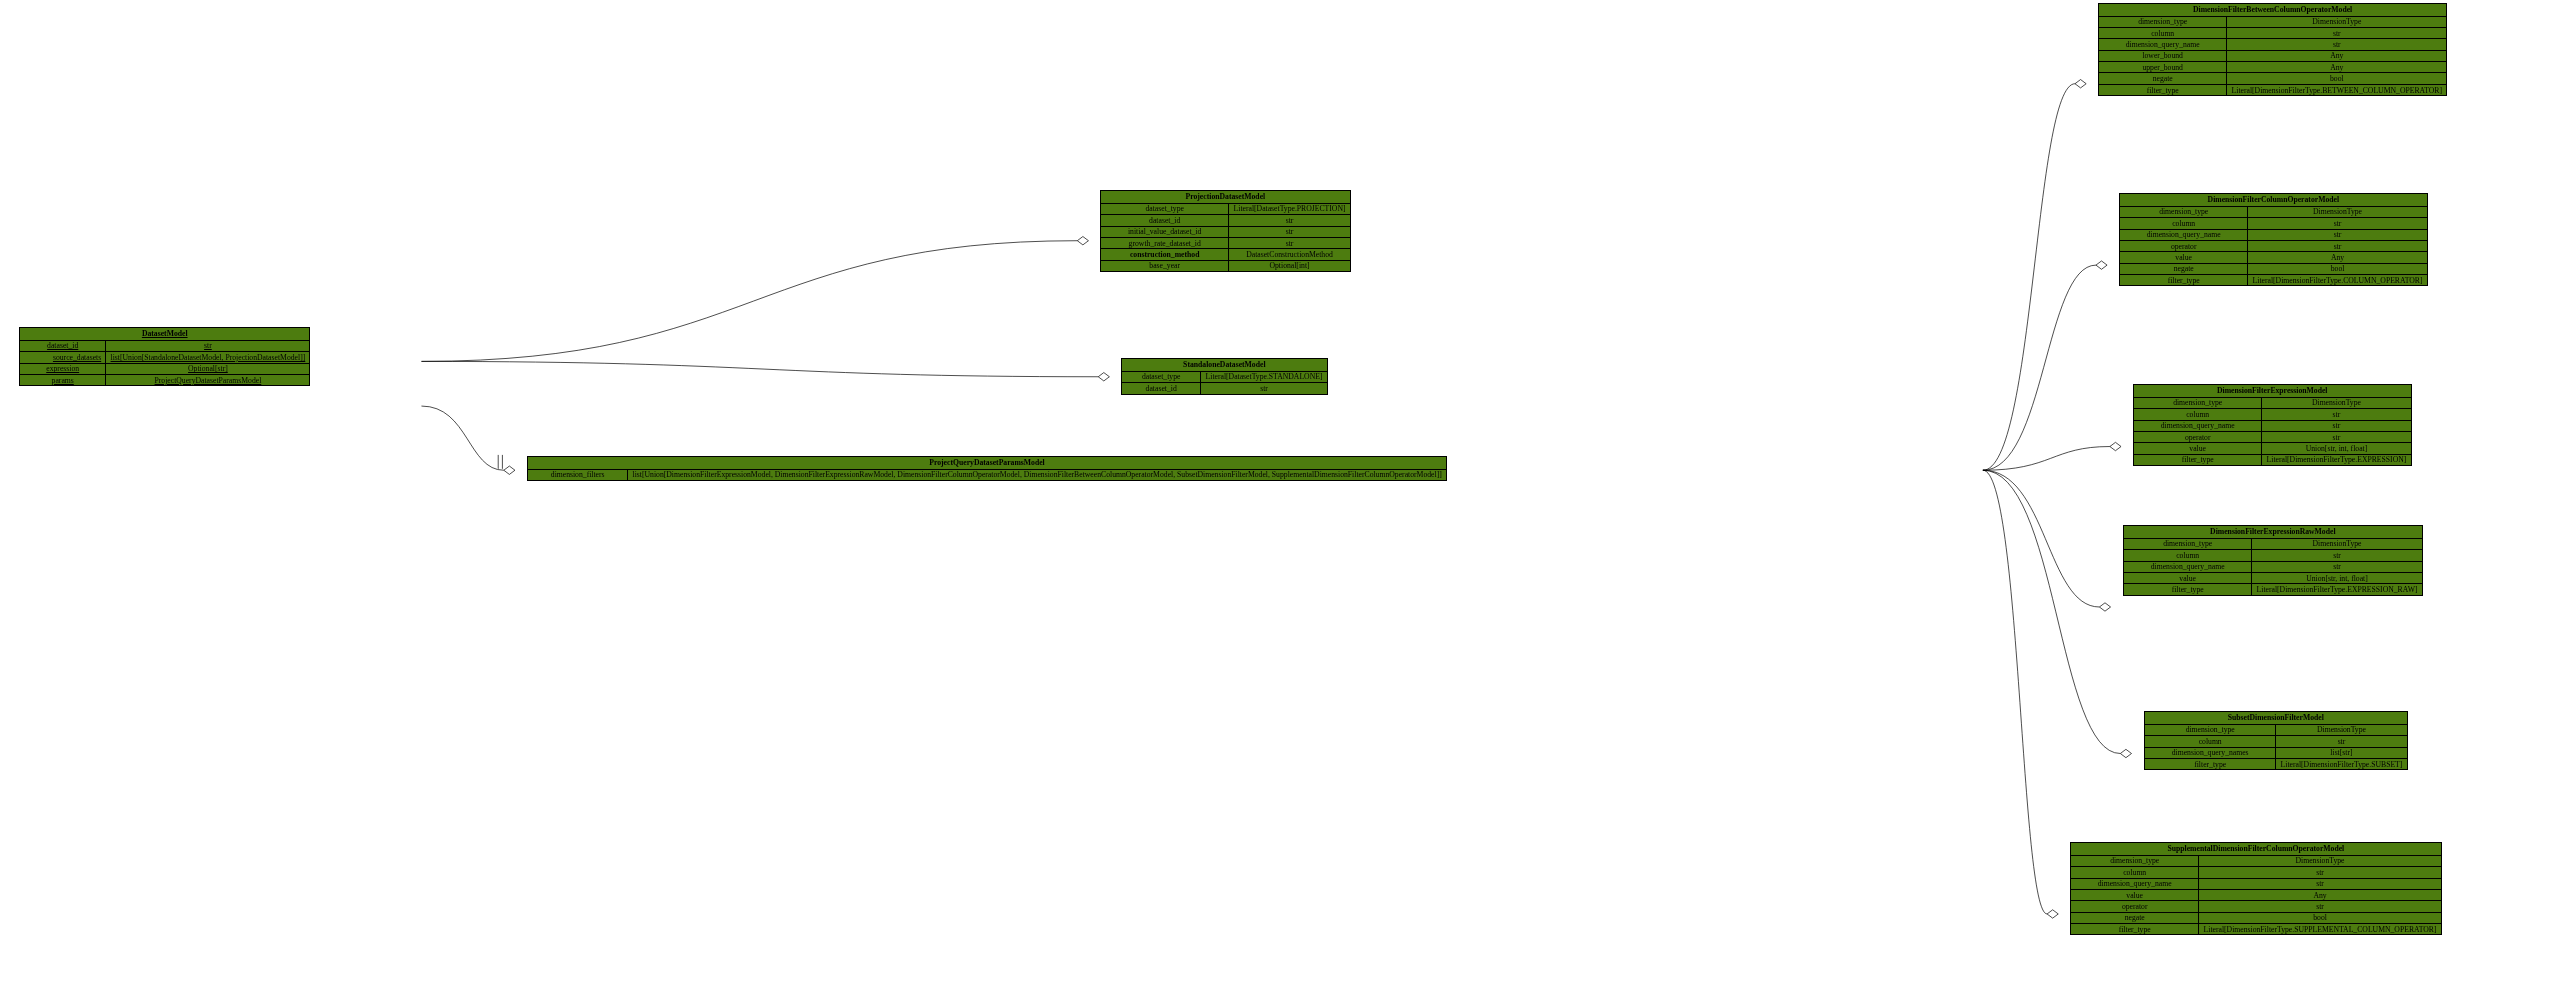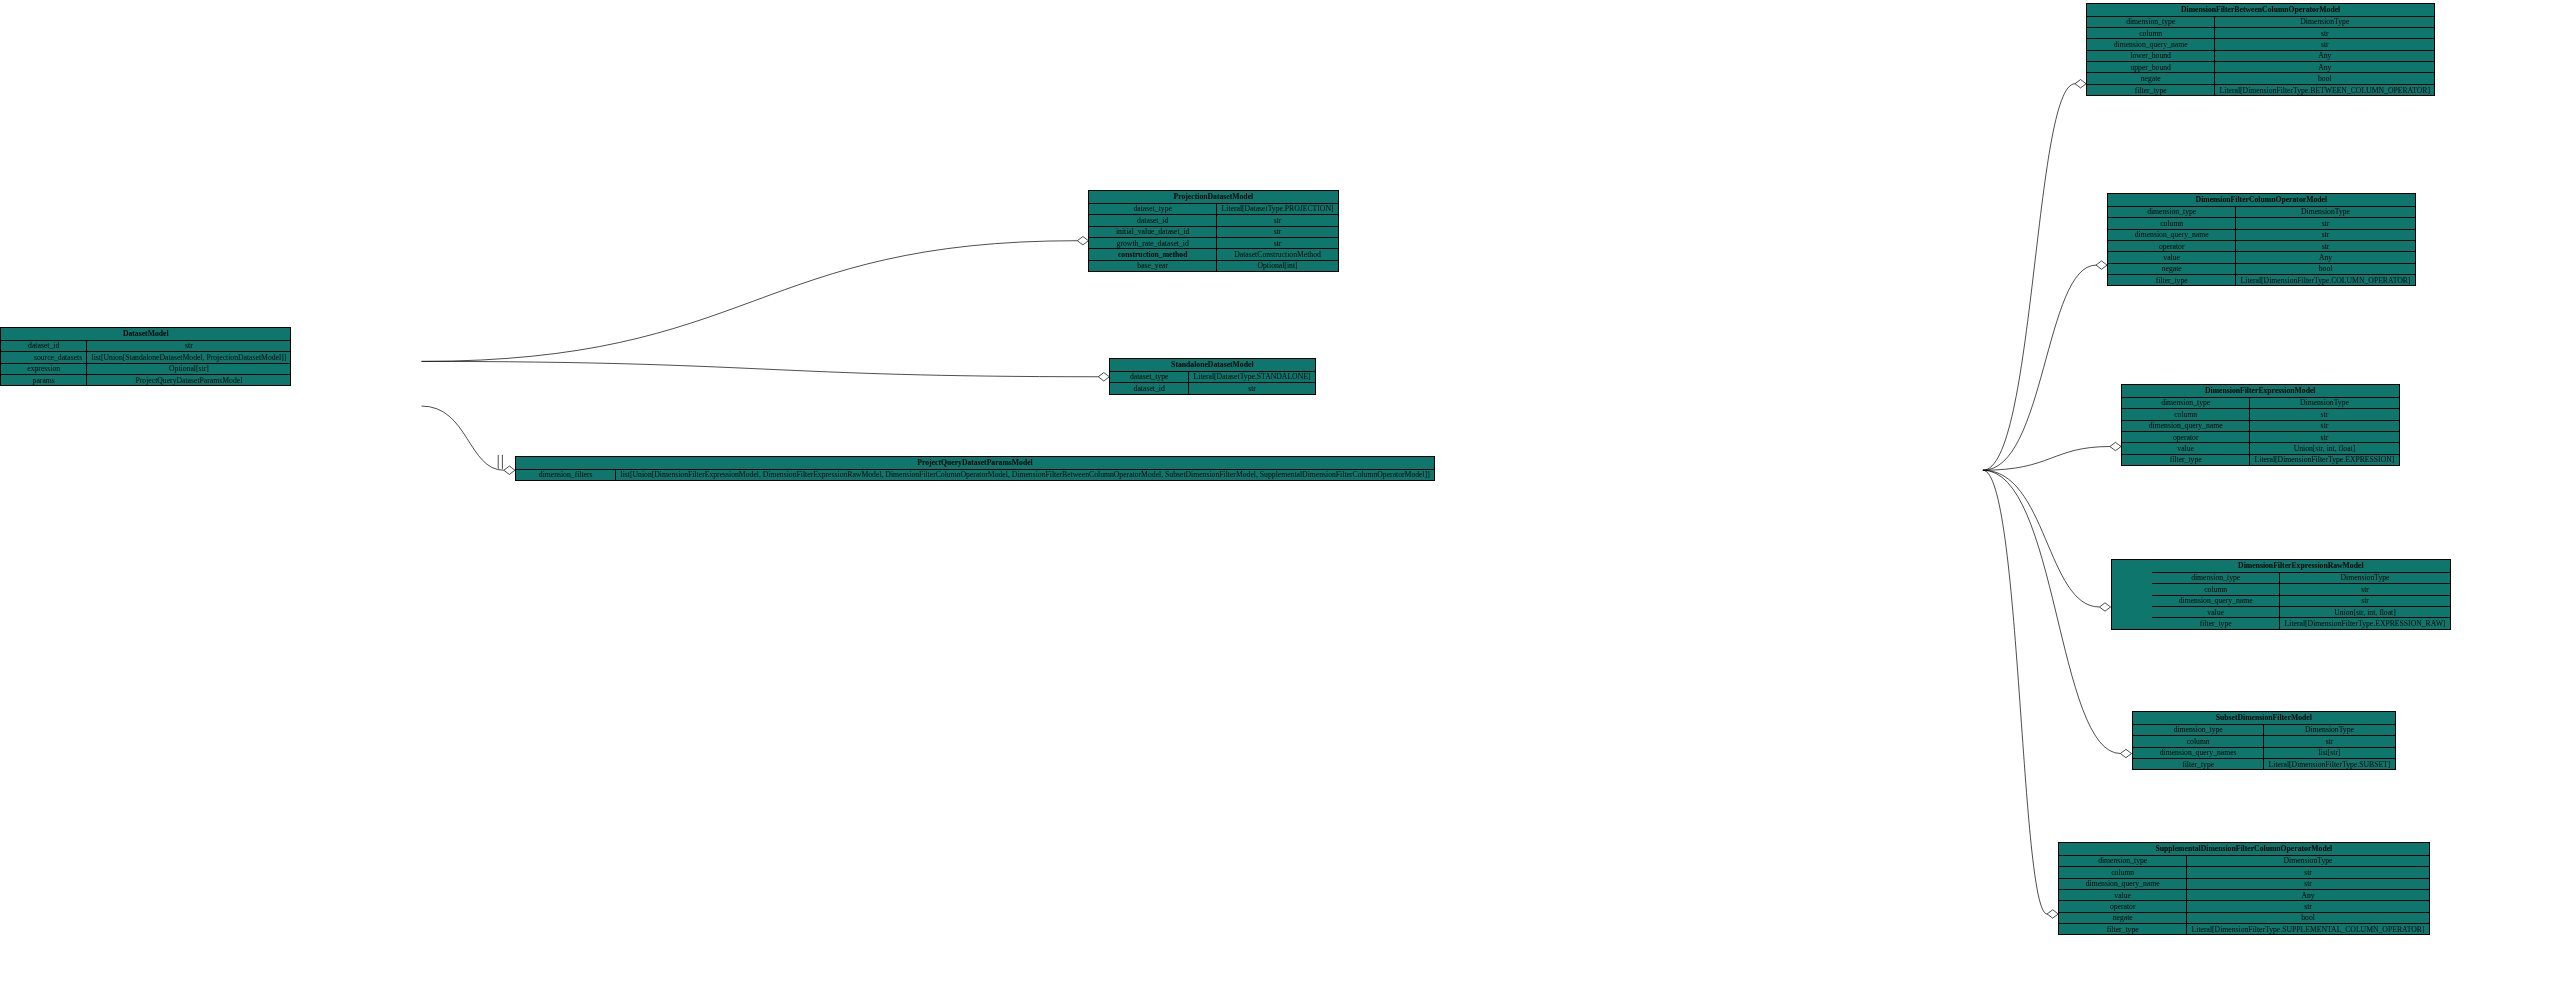--- a/index.html
+++ b/index.html
@@ -18,21 +18,22 @@
   svg.edges {
     position: absolute;
     top: 0; left: 0;
     width: 2576px;
     height: 997px;
     pointer-events: none;
   }
   .class-box {
     position: absolute;
     border: 0.7px solid #000;
-    background: #0f766e;
+    background: #4d7c0f;
+    margin-left: 12px;
   }
   .class-title {
     text-align: center;
     font-weight: bold;
     padding: 1.4px 4.2px;
     border-bottom: 0.7px solid #000;
     white-space: nowrap;
   }
   .attr-row {
     display: flex;
@@ -74,21 +75,21 @@
       <path d="M 2842 674 C 2941 674, 2941 640, 3024 640" fill="none" stroke="#000" stroke-width="1"></path>
       <path d="M 3024 640 L 3032 634 L 3040 640 L 3032 646 Z" fill="#fff" stroke="#000" stroke-width="1"></path>
       <path d="M 2842 674 C 2933.5 674, 2933.5 870, 3009 870" fill="none" stroke="#000" stroke-width="1"></path>
       <path d="M 3009 870 L 3017 864 L 3025 870 L 3017 876 Z" fill="#fff" stroke="#000" stroke-width="1"></path>
       <path d="M 2842 674 C 2948.5 674, 2948.5 1080, 3039 1080" fill="none" stroke="#000" stroke-width="1"></path>
       <path d="M 3039 1080 L 3047 1074 L 3055 1080 L 3047 1086 Z" fill="#fff" stroke="#000" stroke-width="1"></path>
       <path d="M 2842 674 C 2896 674, 2896 1310, 2934 1310" fill="none" stroke="#000" stroke-width="1"></path>
       <path d="M 2934 1310 L 2942 1304 L 2950 1310 L 2942 1316 Z" fill="#fff" stroke="#000" stroke-width="1"></path>
     </svg>
   <div id="boxes">
-      <div class="class-box" style="left: 0; top: 327px;">
+      <div class="class-box" style="left: 7px; top: 327px; text-decoration: underline;">
         <div class="class-title">DatasetModel</div>
         <div class="attr-row">
           <div class="attr-name" style="width: 77px;">dataset_id</div>
           <div class="attr-type">str</div>
         </div>
         <div class="attr-row">
           <div class="attr-name" style="width: 77px; text-align: right;">source_datasets</div>
           <div class="attr-type">list[Union[StandaloneDatasetModel, ProjectionDatasetModel]]</div>
         </div>
         <div class="attr-row">
@@ -227,21 +228,21 @@
         </div>
         <div class="attr-row">
           <div class="attr-name" style="width: 119px;">value</div>
           <div class="attr-type">Union[str, int, float]</div>
         </div>
         <div class="attr-row">
           <div class="attr-name" style="width: 119px;">filter_type</div>
           <div class="attr-type">Literal[DimensionFilterType.EXPRESSION]</div>
         </div>
       </div>
-      <div class="class-box" style="left: 2111px; top: 559px; padding-left: 40px;">
+      <div class="class-box" style="left: 2111px; top: 525px;">
         <div class="class-title">DimensionFilterExpressionRawModel</div>
         <div class="attr-row">
           <div class="attr-name" style="width: 119px;">dimension_type</div>
           <div class="attr-type">DimensionType</div>
         </div>
         <div class="attr-row">
           <div class="attr-name" style="width: 119px;">column</div>
           <div class="attr-type">str</div>
         </div>
         <div class="attr-row">

